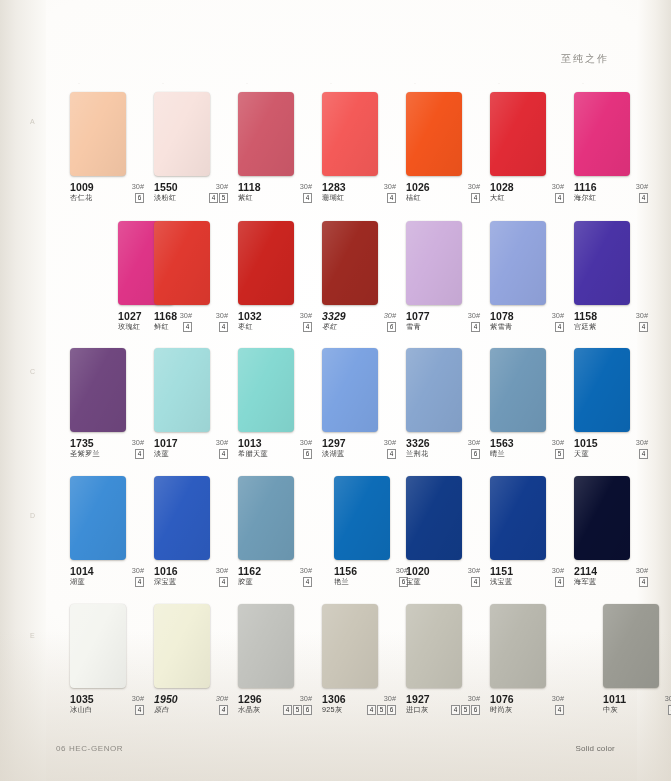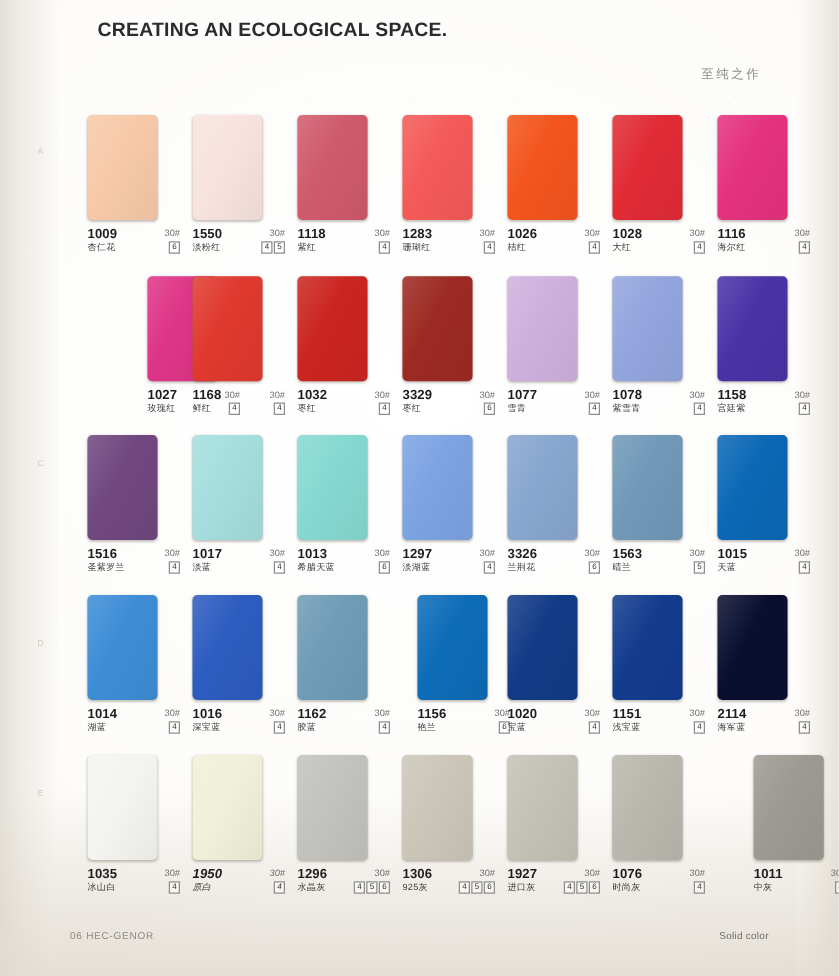--- a/index.html
+++ b/index.html
@@ -99,21 +99,20 @@
 </style>
 </head>
 <body>
 
 <div id="page"></div>
 <div id="sheen"></div>
 
 <div id="content">
 
   <div class="header">
-    <div class="title-en">CREATING AN ECOLOGICAL SPACE.</div>
   </div>
 
   <div class="tagline">至纯之作</div>
 
   <div class="ticks">
       <span style="left: 0px;">·</span>
       <span style="left: 84px;">·</span>
       <span style="left: 168px;">·</span>
       <span style="left: 252px;">·</span>
       <span style="left: 336px;">·</span>
@@ -229,21 +228,21 @@
           <div class="swatch" style="background: rgb(203, 37, 32);"></div>
           <div class="lbl">
             <div class="code">1032</div>
             <div class="name">枣红</div>
             <div class="ga">30#</div>
             <div class="boxes">
               <b>4</b>
             </div>
           </div>
         </div>
-        <div class="cell" style="left: 252px;">
+        <div class="cell" style="left: 252px; font-style: italic;">
           <div class="swatch" style="background: rgb(157, 42, 34);"></div>
           <div class="lbl">
             <div class="code">3329</div>
             <div class="name">枣红</div>
             <div class="ga">30#</div>
             <div class="boxes">
               <b>6</b>
             </div>
           </div>
         </div>
@@ -278,21 +277,21 @@
             <div class="boxes">
               <b>4</b>
             </div>
           </div>
         </div>
       </div>
       <div class="row" style="position: absolute; top: 256px; left: 0px; width: 580px;">
         <div class="cell" style="left: 0px;">
           <div class="swatch" style="background: rgb(112, 71, 127);"></div>
           <div class="lbl">
-            <div class="code">1516</div>
+            <div class="code">1735</div>
             <div class="name">圣紫罗兰</div>
             <div class="ga">30#</div>
             <div class="boxes">
               <b>4</b>
             </div>
           </div>
         </div>
         <div class="cell" style="left: 84px;">
           <div class="swatch" style="background: rgb(164, 222, 222);"></div>
           <div class="lbl">

